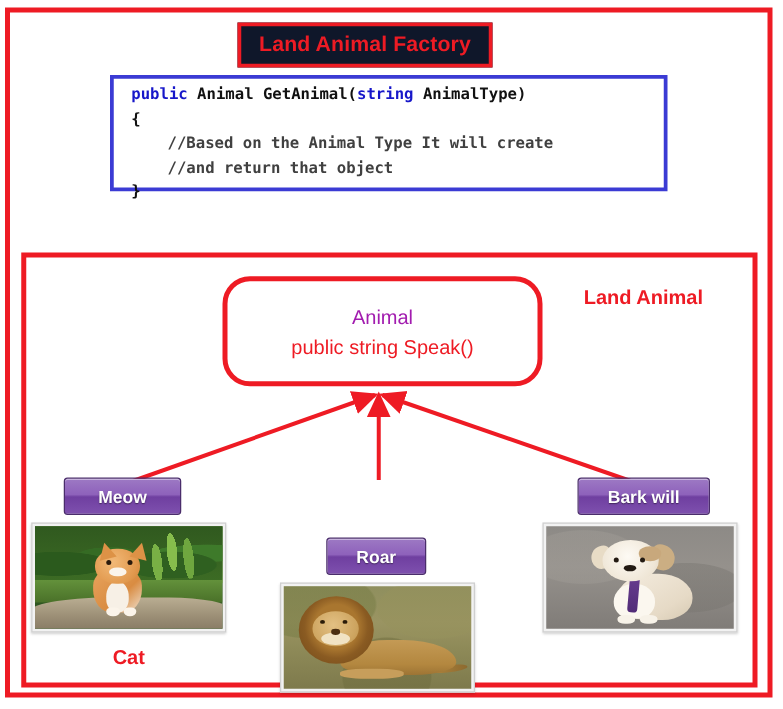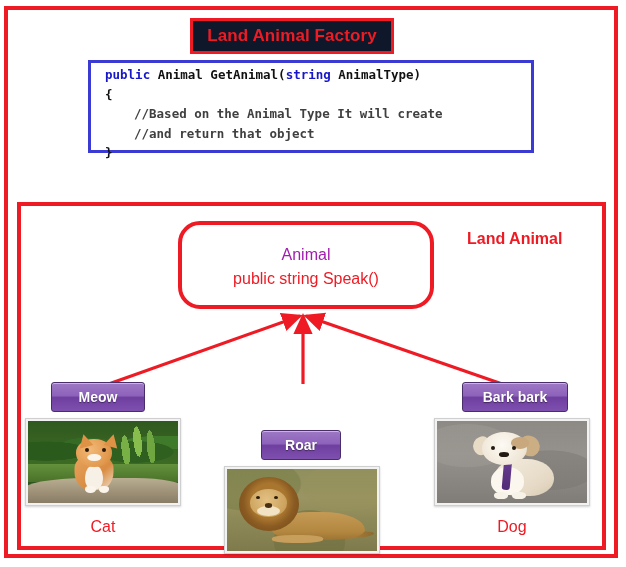--- a/index.html
+++ b/index.html
@@ -177,21 +177,21 @@
   .photo {
     position: relative;
     width: 100%;
     height: 100%;
     overflow: hidden;
   }
   .caption {
     text-align: center;
     color: #ee1b24;
     font-size: 16px;
-    font-weight: normal;
+    font-weight: bold;
     margin-top: 12px;
   }
 
   
   .ph-cat {
     background:
       linear-gradient(to bottom, #4e7a33 0%, #5d8c3a 30%, #6f9e42 46%, #7fae4c 55%, transparent 56%),
       linear-gradient(to bottom, #2e5520 0%, #2e5520 100%);
   }
   .ph-cat .rock {
@@ -451,34 +451,33 @@
         <div class="lmuzzle"></div>
         <div class="le-l"></div>
         <div class="le-r"></div>
         <div class="lnose"></div>
       </div>
     </div>
     <div class="caption">Meow</div>
   </div>
 
   <div class="animal-col col-dog">
-    <div class="speak-bubble bub-dog">Bark bark</div>
+    <div class="speak-bubble bub-dog">Bark will</div>
     <div class="photo-frame">
       <div class="photo ph-dog">
         <div class="pave"></div>
         <div class="dbody"></div>
         <div class="dchest"></div>
         <div class="dpaw-l"></div>
         <div class="dpaw-r"></div>
         <div class="leash"></div>
         <div class="dear-l"></div>
         <div class="dear-r"></div>
         <div class="dhead"></div>
         <div class="dpatch"></div>
         <div class="de-l"></div>
         <div class="de-r"></div>
         <div class="dnose"></div>
       </div>
     </div>
-    <div class="caption">Dog</div>
   </div>
 
 </div>
 
 </body></html>

